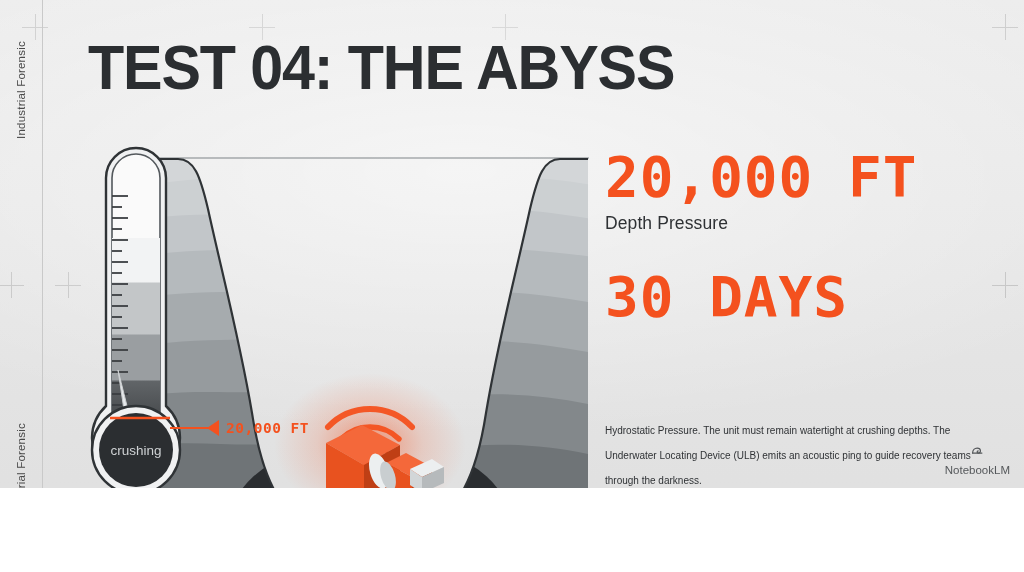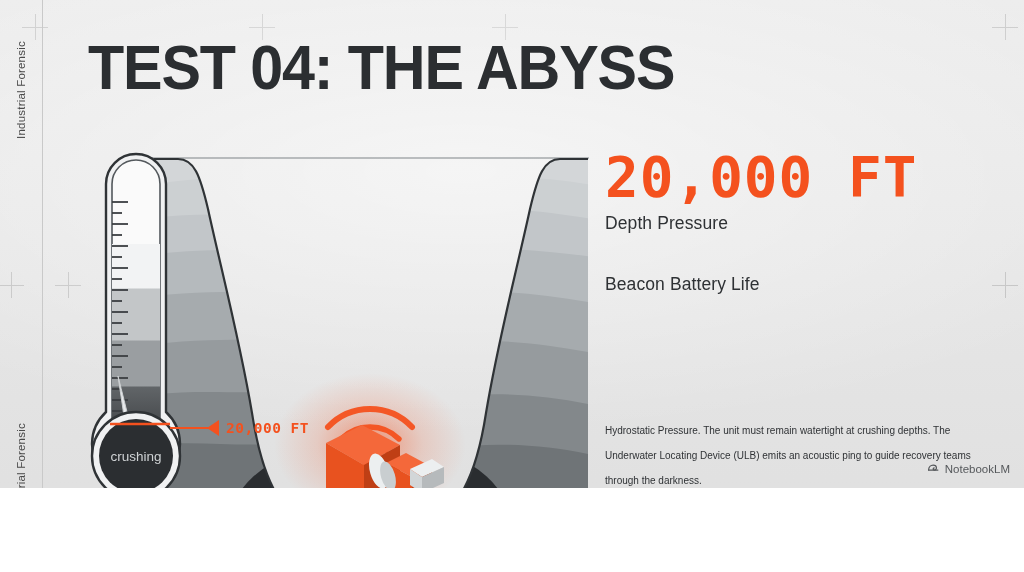--- a/index.html
+++ b/index.html
@@ -105,21 +105,21 @@
     left: 605px;
     top: 418px;
     width: 372px;
     font-size: 10px;
     line-height: 25px;
     color: #2f3235;
     z-index: 5;
   }
 
   
-  #thermometer { position: absolute; left: 78px; top: 144px; z-index: 5; }
+  #thermometer { position: absolute; left: 78px; top: 138px; z-index: 5; }
   #depth-callout {
     position: absolute;
     left: 170px;
     top: 420px;
     display: flex;
     align-items: center;
     z-index: 6;
   }
   #depth-callout-line {
     width: 38px; height: 2px; background: #f4511e;
@@ -148,20 +148,21 @@
   #watermark {
     position: absolute;
     right: 14px;
     bottom: 12px;
     display: flex;
     align-items: center;
     gap: 5px;
     font-size: 11.5px;
     color: #55585b;
     z-index: 6;
+    flex-direction: column;
   }
 </style>
 </head>
 <body>
 
 <div id="canvas">
 
   <div id="crosses">
       <div class="cross" style="left: 35px; top: 27px;">
         <i class="h"></i>
@@ -355,21 +356,21 @@
     </svg>
   </div>
 
   <div id="stats">
     <div class="stat">
       <div class="stat-value">20,000 FT</div>
       <div class="stat-label">Depth Pressure</div>
     </div>
     <div id="stat-gap"></div>
     <div class="stat">
-      <div class="stat-label">Beacon Battery Life</div>
+      <div class="stat-value">30 DAYS</div>
     </div>
   </div>
 
   <div id="body-copy">Hydrostatic Pressure. The unit must remain watertight at crushing depths. The Underwater Locating Device (ULB) emits an acoustic ping to guide recovery teams through the darkness.</div>
 
   <div id="watermark">
     <span>
       <svg width="13" height="13" viewBox="0 0 16 16" xmlns="http://www.w3.org/2000/svg">
         <path d="M2 11.2 C2 7.6 4.6 5 7.6 5 C10 5 11.6 6.5 11.6 8.4
                  C11.6 10 10.5 11.1 9.2 11.1 C8.2 11.1 7.6 10.5 7.6 9.7

